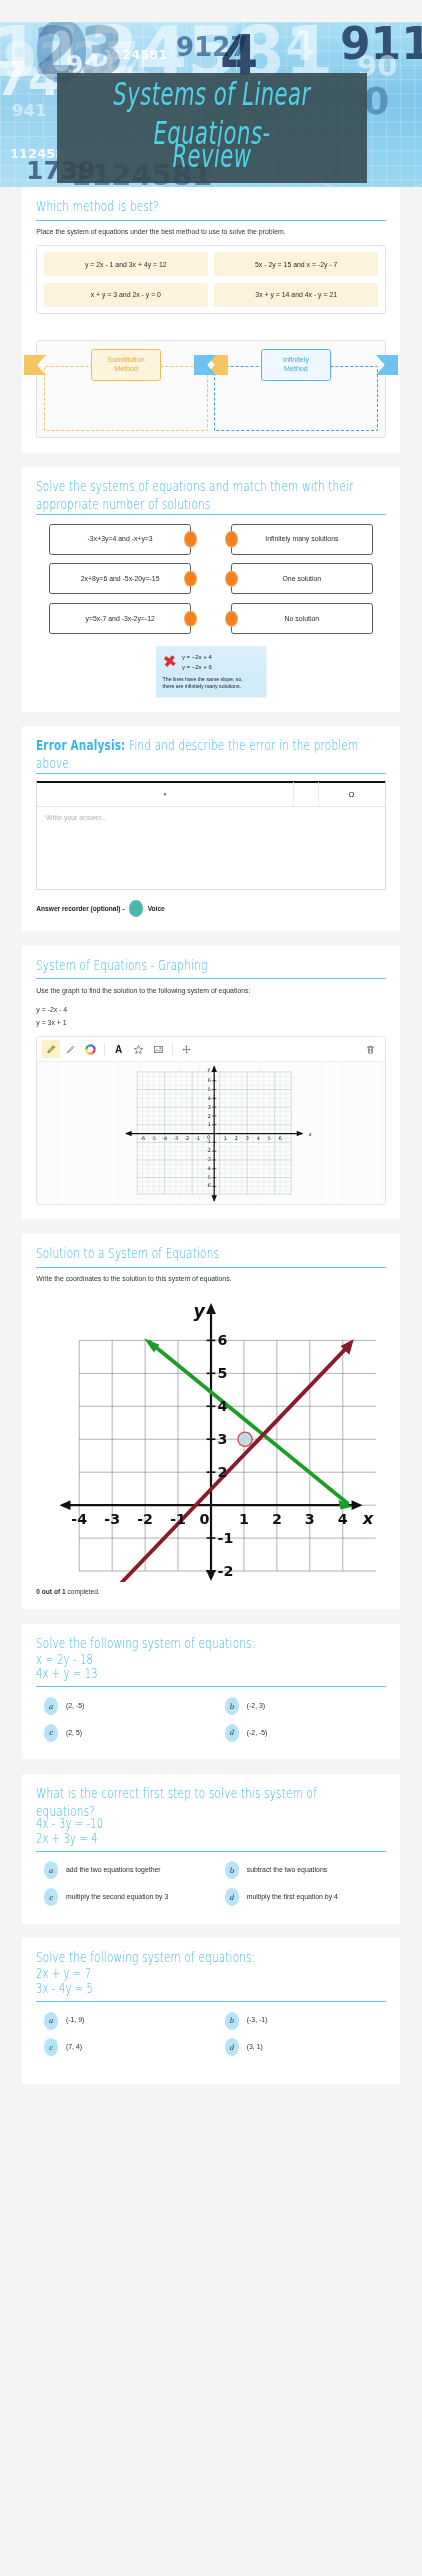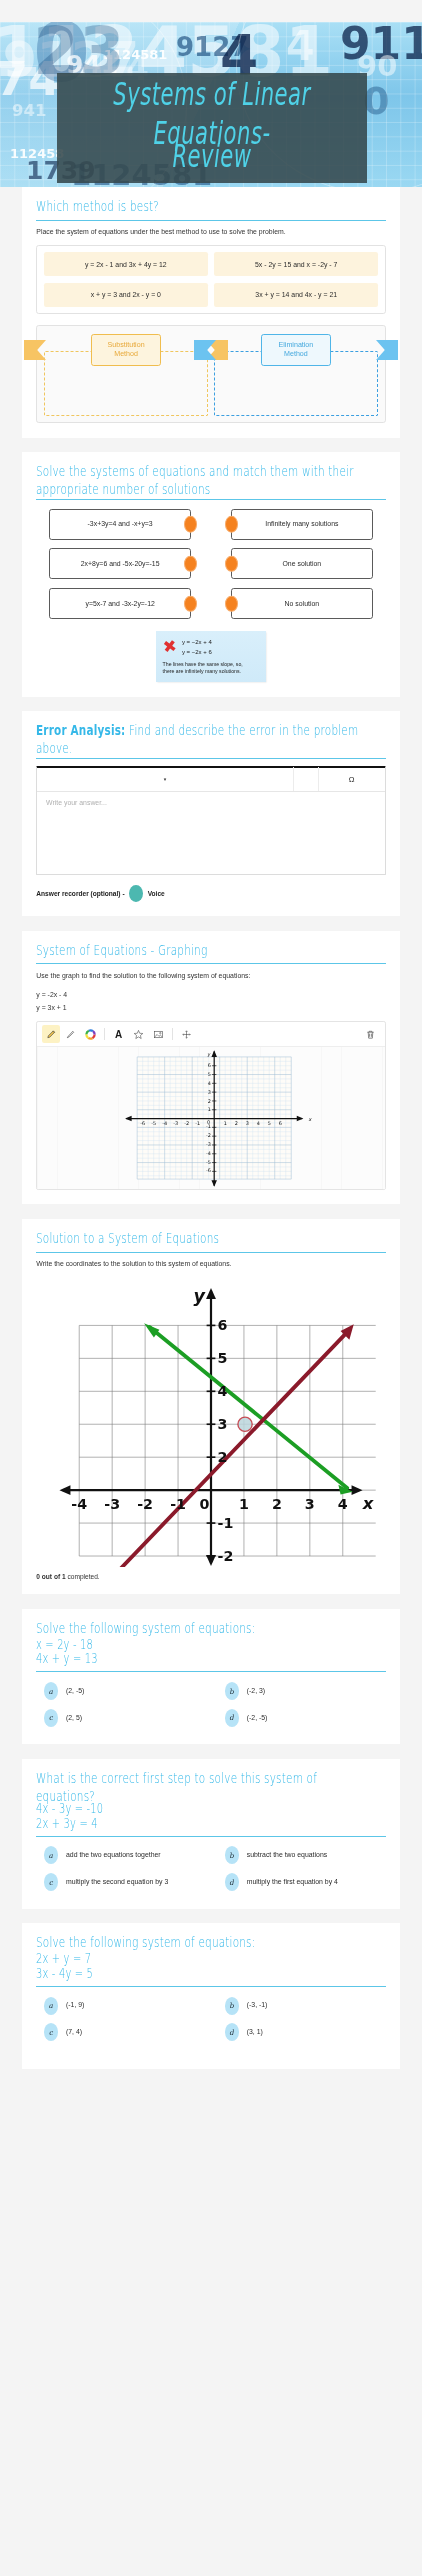--- a/index.html
+++ b/index.html
@@ -121,21 +121,21 @@
     background: #fdf3dd;
     border-radius: 2.2px;
     height: 24px;
     display: flex;
     align-items: center;
     justify-content: center;
     font-size: 6.9px;
     color: #2c2c2c;
   }
   .drop-panel {
-    margin-top: 11px;
+    margin-top: 26px;
     border: 0.5px solid #e2e2e2;
     border-radius: 2.7px;
     padding: 7.7px 6.6px 6.6px 6.6px;
     display: grid;
     grid-template-columns: 1fr 1fr;
     gap: 5.5px;
     background: #fafafa;
   }
   .drop-col { position: relative; padding-top: 0; }
   .ribbon-wrap {
@@ -399,21 +399,21 @@
 
     <div class="drop-col">
       <div class="ribbon-wrap">
         <svg class="ribbon-tail l" viewBox="0 0 40 40">
           <polygon points="0,2 40,2 24,20 40,38 0,38" fill="#6cc3f0"></polygon>
         </svg>
         <svg class="ribbon-tail r" viewBox="0 0 40 40">
           <polygon points="40,2 0,2 16,20 0,38 40,38" fill="#6cc3f0"></polygon>
         </svg>
         <div class="ribbon eli">
-          <span>Elimination</span>
+          <span>Infinitely</span>
           <span>Method</span>
         </div>
       </div>
       <div class="drop-zone eli"></div>
     </div>
   </div>
 </div>
 
 <div class="gap"></div>
 

